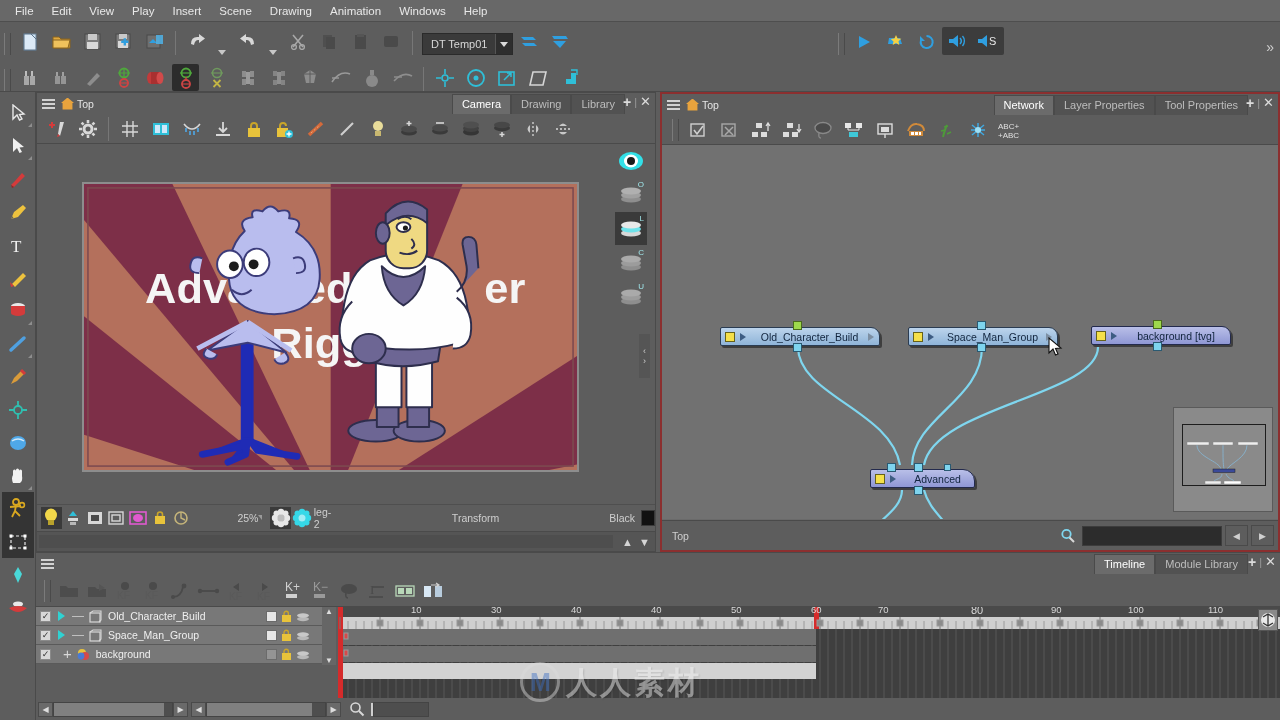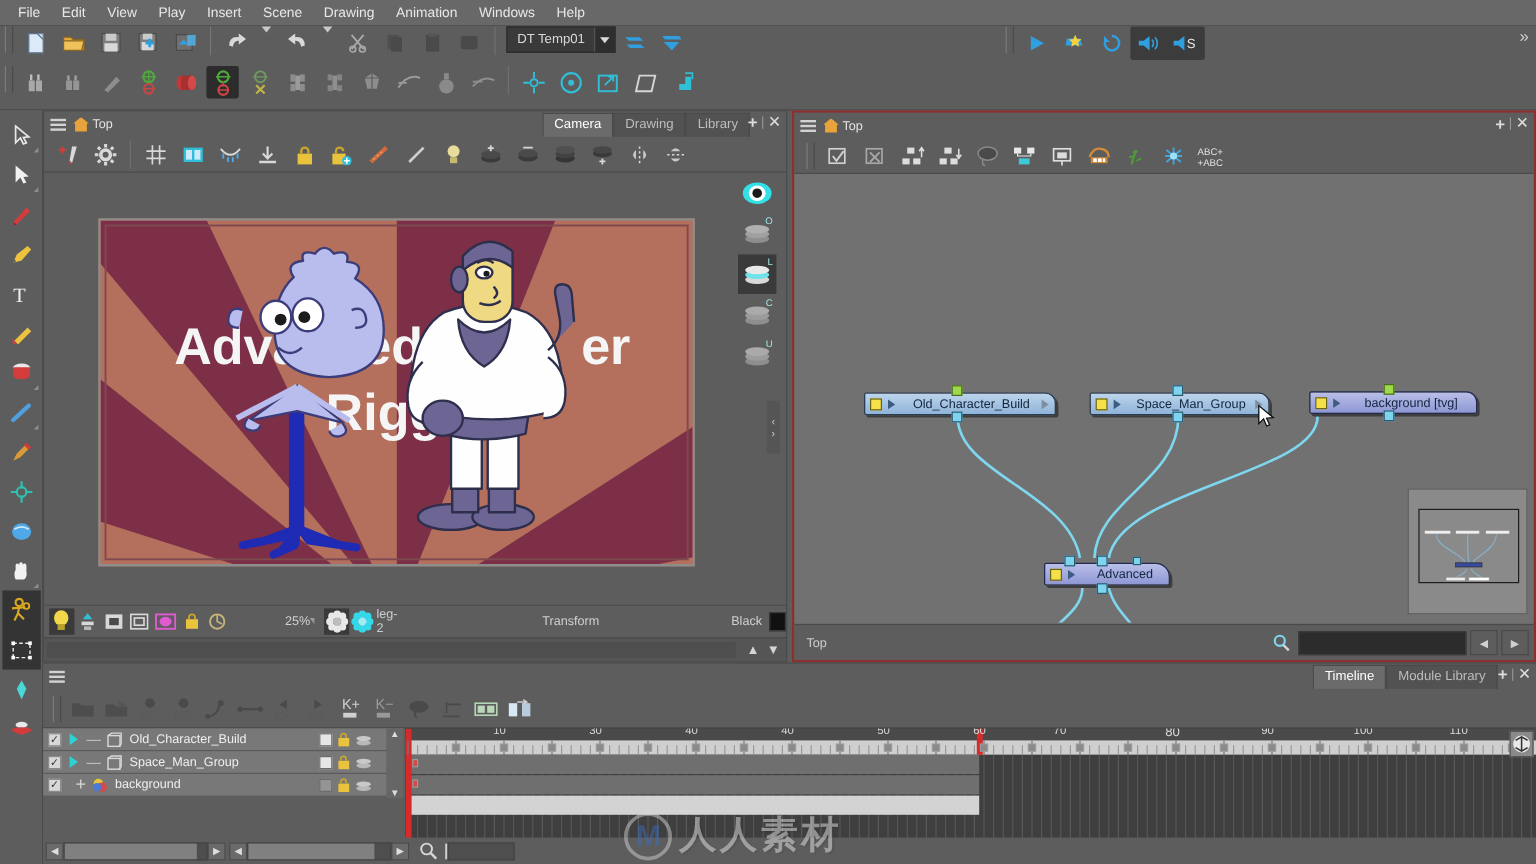--- a/index.html
+++ b/index.html
@@ -19,21 +19,21 @@
     border-bottom: 1px solid #4e4e4e;
   }
   .menu-item {
     color: #e8e8e8; font-size: 11.5px; padding: 2px 9px; line-height: 16px;
     white-space: nowrap; cursor: default;
   }
 
   
   .toolbar-row {
     position: absolute; left: 0; width: 1280px; background: #5d5d5d;
-    display: flex; align-items: flex-start;
+    display: flex; align-items: flex-end;
   }
   .tb1 { top: 22px; height: 33px; }
   .tb2 { top: 55px; height: 37px; border-bottom: 1px solid #4a4a4a; }
   .grip {
     width: 7px; height: 22px; margin: 0 4px;
     border-left: 1px solid #7b7b7b; border-right: 1px solid #4a4a4a;
     background: #5d5d5d;
   }
   .tbtn {
     width: 27px; height: 27px; margin: 0 2px; display: flex;
@@ -276,21 +276,21 @@
     background: #5d5d5d; display: flex; align-items: center;
   }
   .hs-arrow { width: 15px; height: 15px; background: #6a6a6a;
               border: 1px solid #4a4a4a; display: flex; align-items: center;
               justify-content: center; color: #ddd; font-size: 8px; }
   .hs-track { height: 15px; background: #4e4e4e; border: 1px solid #444;
               position: relative; }
   .hs-thumb { position: absolute; top: 0; height: 13px; background: #808080; }
   .watermark {
     position: absolute; left: 520px; top: 662px; width: 260px; height: 55px;
-    display: flex; align-items: flex-end; opacity: .45; pointer-events: none;
+    display: flex; align-items: flex-start; opacity: .45; pointer-events: none;
   }
   .wm-text { color: #f2f2f2; font-size: 31px; font-weight: bold;
              letter-spacing: 3px; text-shadow: 1px 1px 2px rgba(0,0,0,.3); }
   .wm-circ { width: 40px; height: 40px; border-radius: 50%;
              border: 3px solid #dcdcdc; margin-right: 6px; position: relative; }
   .wm-circ::after { content: 'M'; position: absolute; left: 7px; top: 3px;
                     color: #3b6fc4; font-size: 25px; font-weight: bold; }
 </style>
 </head>
 <body>
@@ -1007,20 +1007,25 @@
 
   <div class="net-panel">
     <div class="panel-head">
       <div class="hamburger">
           <div></div>
           <div></div>
           <div></div>
         </div>
       <div class="home-ico"></div>
       <div class="panel-title">Top</div>
+      <div class="tabs">
+        <div class="tab on">Network</div>
+        <div class="tab">Layer Properties</div>
+        <div class="tab">Tool Properties</div>
+      </div>
       <div class="tab-ctl">
         <span class="plus-i">+</span>
         <span class="bar-i">|</span>
         <span class="x-i">✕</span>
       </div>
     </div>
 
     <div class="net-toolbar">
       <div class="grip"></div>
       <div class="tbtn">

